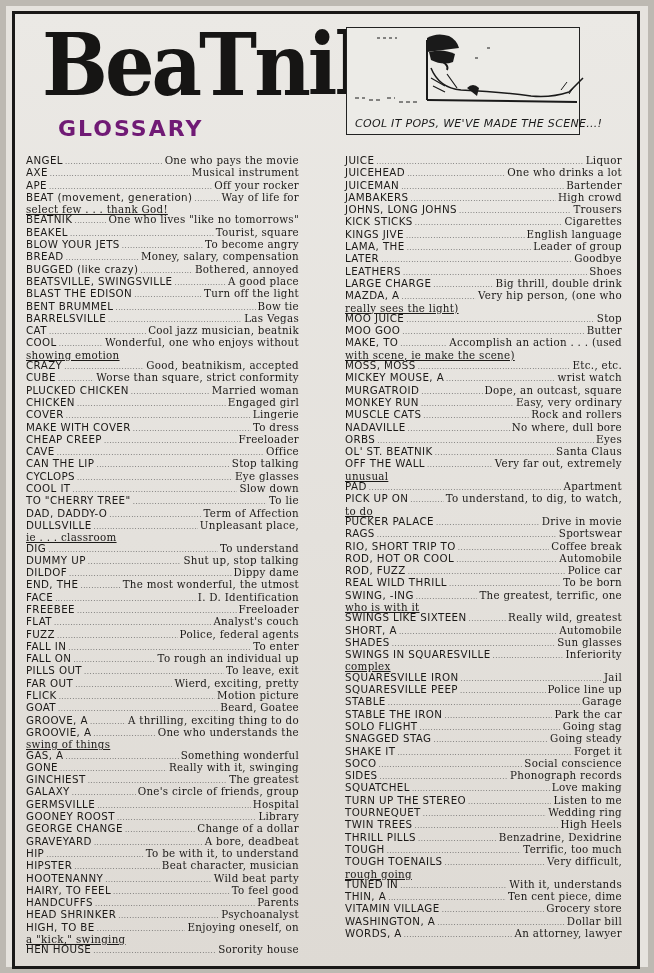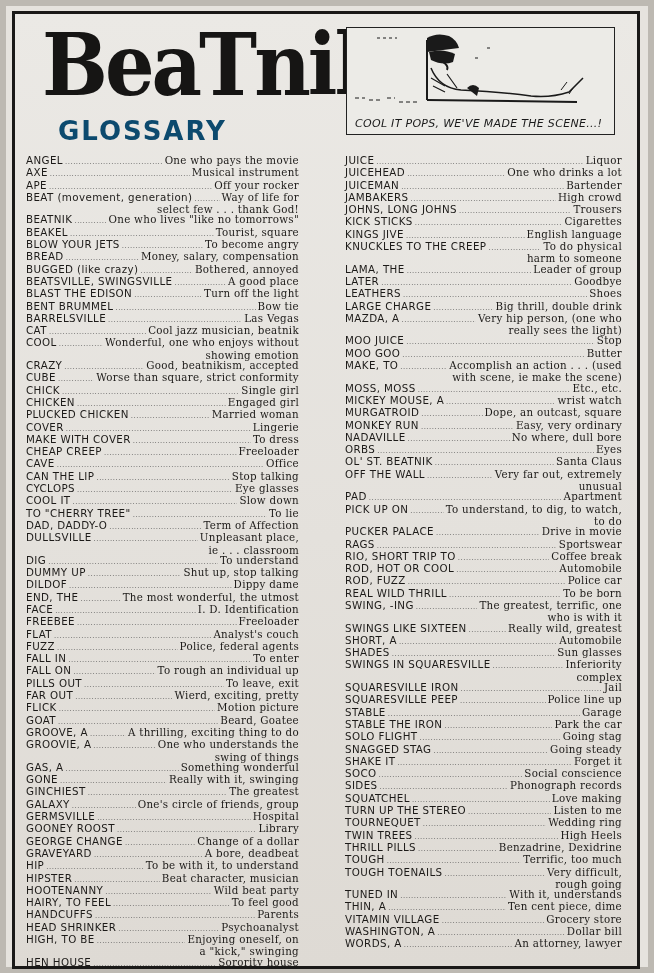--- a/index.html
+++ b/index.html
@@ -20,24 +20,24 @@
   }
   .title-big {
     position: absolute; left: 42px; top: 22px; width: 280px;
     font-family: "DejaVu Serif", serif; font-weight: bold;
     font-size: 78px; line-height: 78px; letter-spacing: -3px;
     color: #161514; transform: scaleY(1.1); transform-origin: top left;
   }
   .title-sub {
     position: absolute; left: 58px; top: 116px;
     font-family: "DejaVu Sans", sans-serif; font-weight: bold;
-    font-size: 26px; letter-spacing: 2px; color: #0c4a6e;
+    font-size: 22px; letter-spacing: 2px; color: #701a75;
   }
   .cartoon {
-    position: absolute; left: 346px; top: 27px; width: 269px; height: 108px;
+    position: absolute; left: 346px; top: 27px; width: 234px; height: 108px;
     border: 1.5px solid #222; box-sizing: border-box;
     background: #ecebe7;
   }
   .cartoon svg { position: absolute; left: 0; top: 0; }
   .caption {
     position: absolute; left: 8px; bottom: 4px; width: 256px;
     font-family: "DejaVu Sans", sans-serif; font-size: 11px;
     font-style: italic; letter-spacing: 0.3px; color: #1a1a1a;
     white-space: nowrap;
   }
@@ -46,21 +46,21 @@
     font-size: 10.3px; line-height: 10.3px;
   }
   .col.left { left: 26px; width: 273px; }
   .col.right { left: 345px; width: 277px; }
   .entry { display: block; }
   .row { display: flex; align-items: baseline; white-space: nowrap; }
   .term { font-family: "DejaVu Sans", sans-serif; letter-spacing: 0.4px; font-size: 10.3px; flex: 0 0 auto; }
   .dots { flex: 1 1 auto; overflow: hidden; font-size: 7px; letter-spacing: 0.5px; color: #555; margin: 0 2px; }
   .dots::before { content: "................................................................................................................................................"; }
   .def { flex: 0 0 auto; letter-spacing: 0.3px; }
-  .cont { text-align: right; letter-spacing: 0.3px; }
+  .cont { letter-spacing: 0.3px; text-decoration: underline; }
 </style>
 </head>
 <body>
 
 <div class="page">
   <div class="frame"></div>
 </div>
 
 <div class="title-big">BeaTnik</div>
 <div class="title-sub">GLOSSARY</div>
@@ -203,37 +203,30 @@
     </div>
     <div class="entry">
       <div class="row">
         <span class="term">CUBE</span>
         <span class="dots"></span>
         <span class="def">Worse than square, strict conformity</span>
       </div>
     </div>
     <div class="entry">
       <div class="row">
-        <span class="term">CHICK</span>
-        <span class="dots"></span>
-        <span class="def">Single girl</span>
+        <span class="term">PLUCKED CHICKEN</span>
+        <span class="dots"></span>
+        <span class="def">Married woman</span>
       </div>
     </div>
     <div class="entry">
       <div class="row">
         <span class="term">CHICKEN</span>
         <span class="dots"></span>
         <span class="def">Engaged girl</span>
-      </div>
-    </div>
-    <div class="entry">
-      <div class="row">
-        <span class="term">PLUCKED CHICKEN</span>
-        <span class="dots"></span>
-        <span class="def">Married woman</span>
       </div>
     </div>
     <div class="entry">
       <div class="row">
         <span class="term">COVER</span>
         <span class="dots"></span>
         <span class="def">Lingerie</span>
       </div>
     </div>
     <div class="entry">
@@ -572,28 +565,20 @@
     </div>
     <div class="entry">
       <div class="row">
         <span class="term">KINGS JIVE</span>
         <span class="dots"></span>
         <span class="def">English language</span>
       </div>
     </div>
     <div class="entry">
       <div class="row">
-        <span class="term">KNUCKLES TO THE CREEP</span>
-        <span class="dots"></span>
-        <span class="def">To do physical</span>
-      </div>
-      <div class="cont">harm to someone</div>
-    </div>
-    <div class="entry">
-      <div class="row">
         <span class="term">LAMA, THE</span>
         <span class="dots"></span>
         <span class="def">Leader of group</span>
       </div>
     </div>
     <div class="entry">
       <div class="row">
         <span class="term">LATER</span>
         <span class="dots"></span>
         <span class="def">Goodbye</span>
@@ -662,20 +647,27 @@
         <span class="term">MURGATROID</span>
         <span class="dots"></span>
         <span class="def">Dope, an outcast, square</span>
       </div>
     </div>
     <div class="entry">
       <div class="row">
         <span class="term">MONKEY RUN</span>
         <span class="dots"></span>
         <span class="def">Easy, very ordinary</span>
+      </div>
+    </div>
+    <div class="entry">
+      <div class="row">
+        <span class="term">MUSCLE CATS</span>
+        <span class="dots"></span>
+        <span class="def">Rock and rollers</span>
       </div>
     </div>
     <div class="entry">
       <div class="row">
         <span class="term">NADAVILLE</span>
         <span class="dots"></span>
         <span class="def">No where, dull bore</span>
       </div>
     </div>
     <div class="entry">

